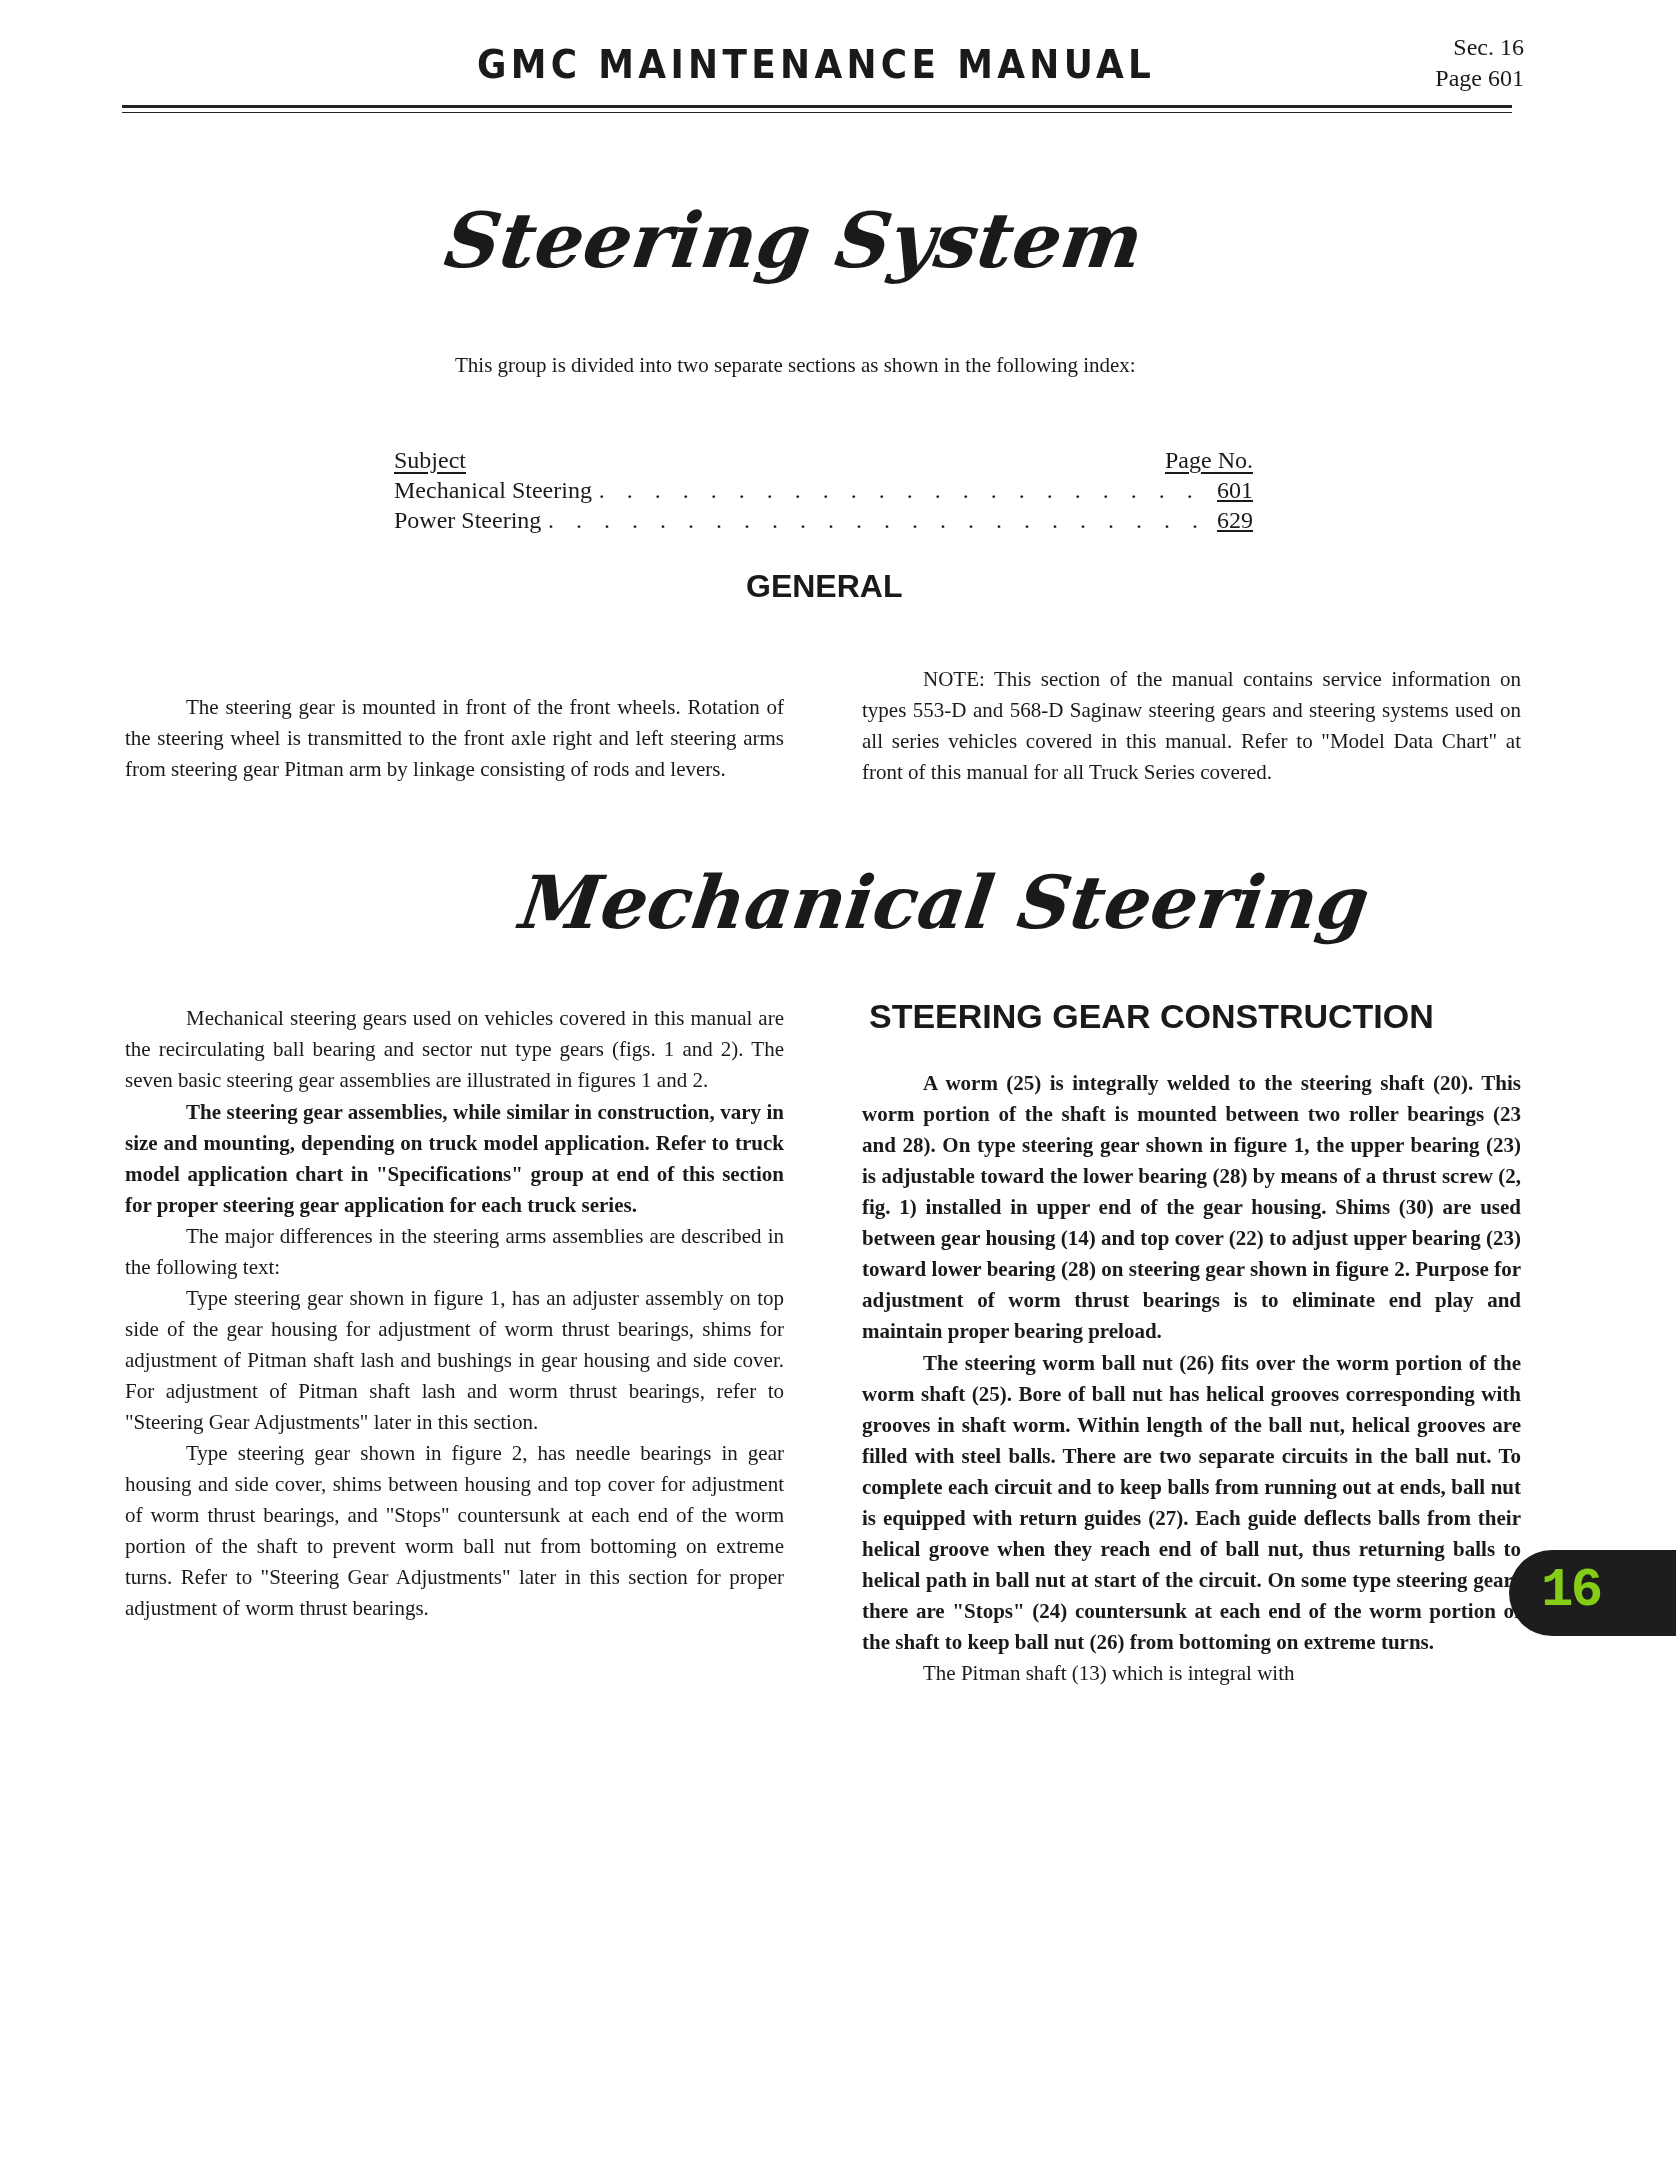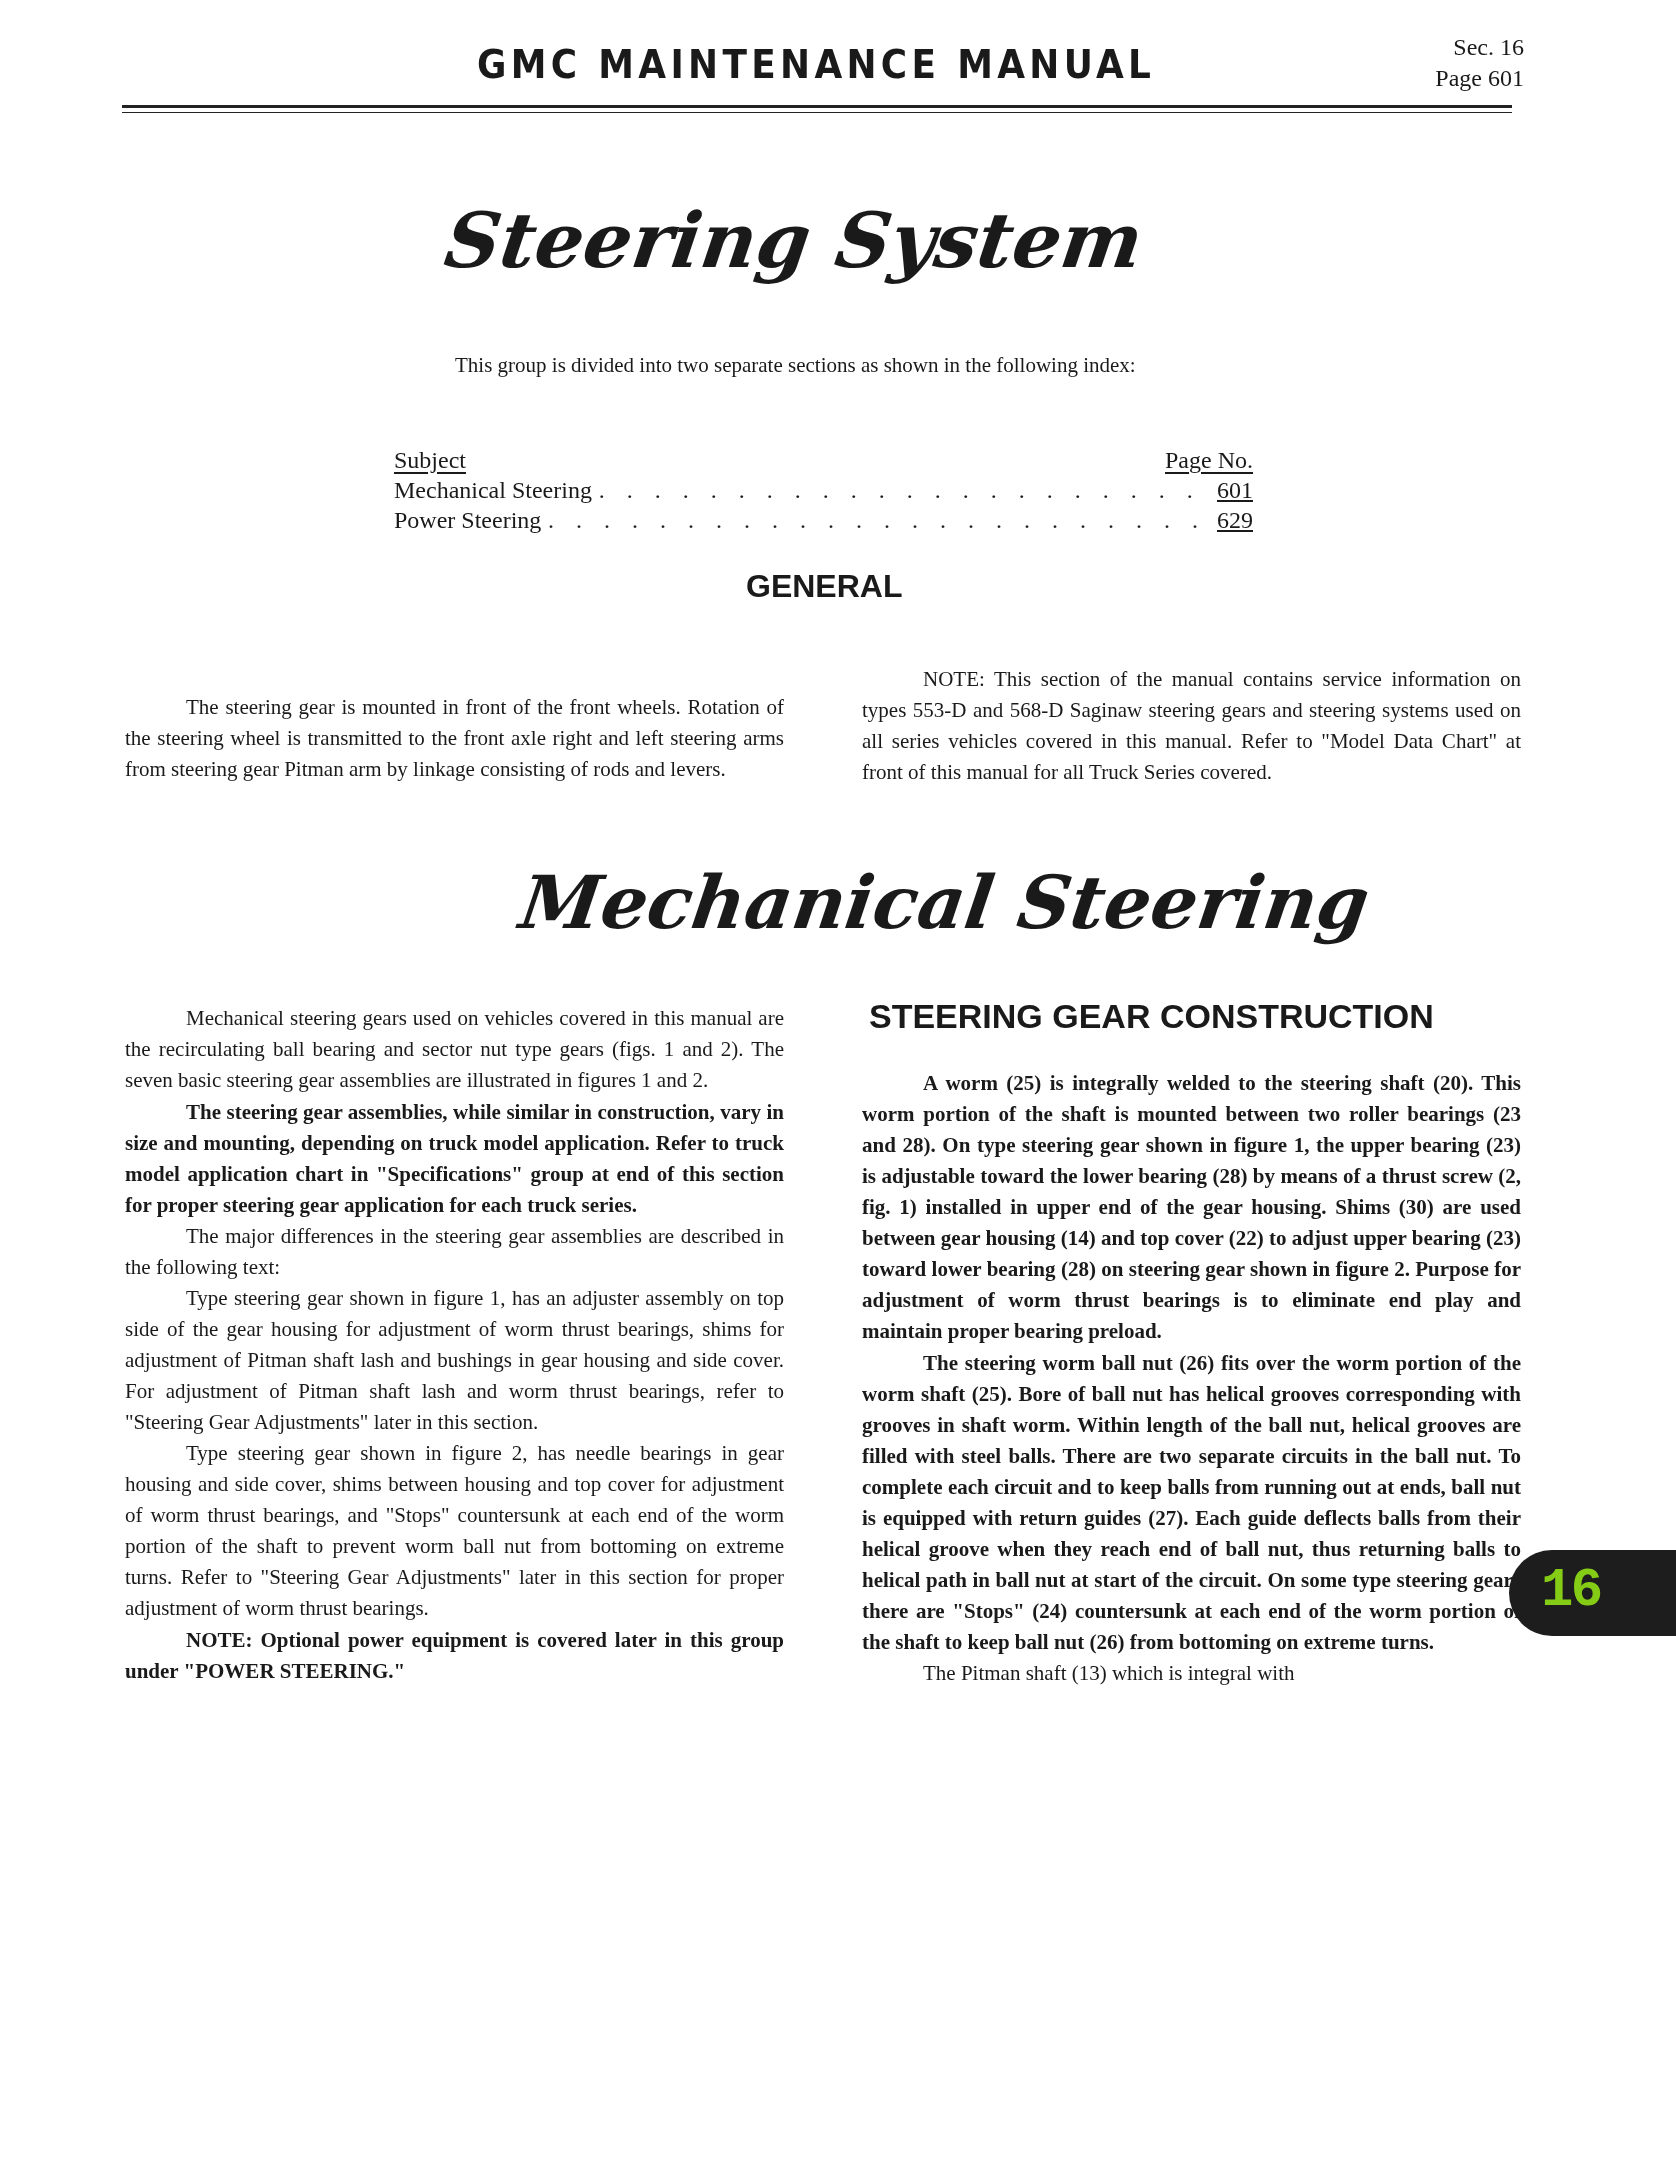--- a/index.html
+++ b/index.html
@@ -81,24 +81,23 @@
 </div>
 <div id="gen-right" class="abs para">
   <p>NOTE: This section of the manual contains service information on types 553-D and 568-D Saginaw steering gears and steering systems used on all series vehicles covered in this manual. Refer to "Model Data Chart" at front of this manual for all Truck Series covered.</p>
 </div>
 
 <div id="mech-script" class="abs script">Mechanical Steering</div>
 
 <div id="mech-left" class="abs para">
   <p>Mechanical steering gears used on vehicles covered in this manual are the recirculating ball bearing and sector nut type gears (figs. 1 and 2). The seven basic steering gear assemblies are illustrated in figures 1 and 2.</p>
   <p class="gap">The steering gear assemblies, while similar in construction, vary in size and mounting, depending on truck model application. Refer to truck model application chart in "Specifications" group at end of this section for proper steering gear application for each truck series.</p>
-  <p>The major differences in the steering gear assemblies are described in the following text:</p>
+  <p>The major differences in the steering arms assemblies are described in the following text:</p>
   <p>Type steering gear shown in figure 1, has an adjuster assembly on top side of the gear housing for adjustment of worm thrust bearings, shims for adjustment of Pitman shaft lash and bushings in gear housing and side cover. For adjustment of Pitman shaft lash and worm thrust bearings, refer to "Steering Gear Adjustments" later in this section.</p>
   <p>Type steering gear shown in figure 2, has needle bearings in gear housing and side cover, shims between housing and top cover for adjustment of worm thrust bearings, and "Stops" countersunk at each end of the worm portion of the shaft to prevent worm ball nut from bottoming on extreme turns. Refer to "Steering Gear Adjustments" later in this section for proper adjustment of worm thrust bearings.</p>
-  <p class="gap">NOTE: Optional power equipment is covered later in this group under "POWER STEERING."</p>
 </div>
 
 <div id="h-construction" class="abs h-sans">STEERING GEAR CONSTRUCTION</div>
 <div id="mech-right" class="abs para">
   <p class="gap">A worm (25) is integrally welded to the steering shaft (20). This worm portion of the shaft is mounted between two roller bearings (23 and 28). On type steering gear shown in figure 1, the upper bearing (23) is adjustable toward the lower bearing (28) by means of a thrust screw (2, fig. 1) installed in upper end of the gear housing. Shims (30) are used between gear housing (14) and top cover (22) to adjust upper bearing (23) toward lower bearing (28) on steering gear shown in figure 2. Purpose for adjustment of worm thrust bearings is to eliminate end play and maintain proper bearing preload.</p>
   <p class="gap">The steering worm ball nut (26) fits over the worm portion of the worm shaft (25). Bore of ball nut has helical grooves corresponding with grooves in shaft worm. Within length of the ball nut, helical grooves are filled with steel balls. There are two separate circuits in the ball nut. To complete each circuit and to keep balls from running out at ends, ball nut is equipped with return guides (27). Each guide deflects balls from their helical groove when they reach end of ball nut, thus returning balls to helical path in ball nut at start of the circuit. On some type steering gears there are "Stops" (24) countersunk at each end of the worm portion of the shaft to keep ball nut (26) from bottoming on extreme turns.</p>
   <p>The Pitman shaft (13) which is integral with</p>
 </div>
 
 <div id="tab16" class="abs">

